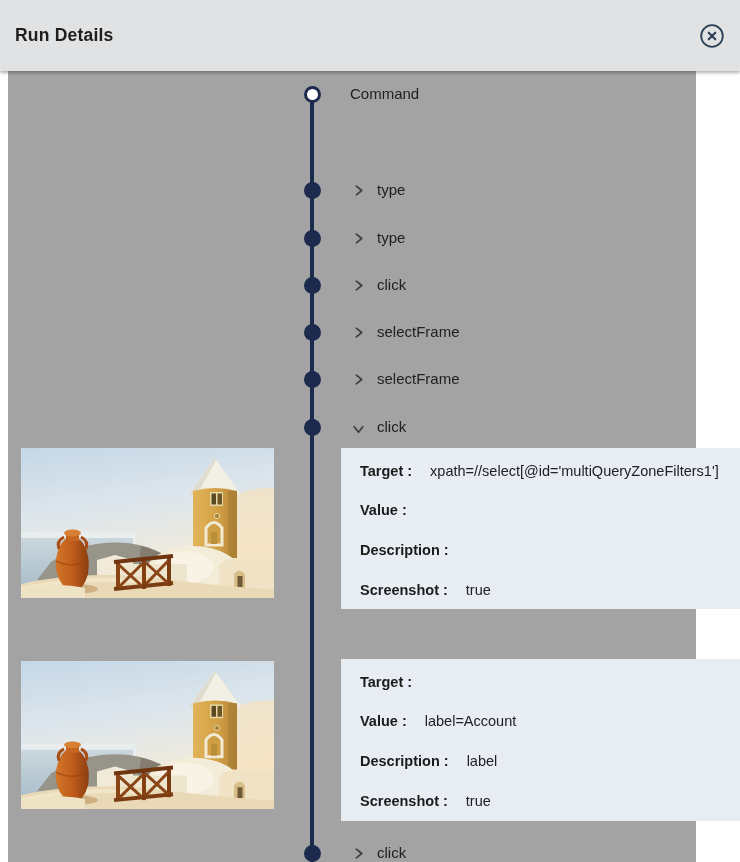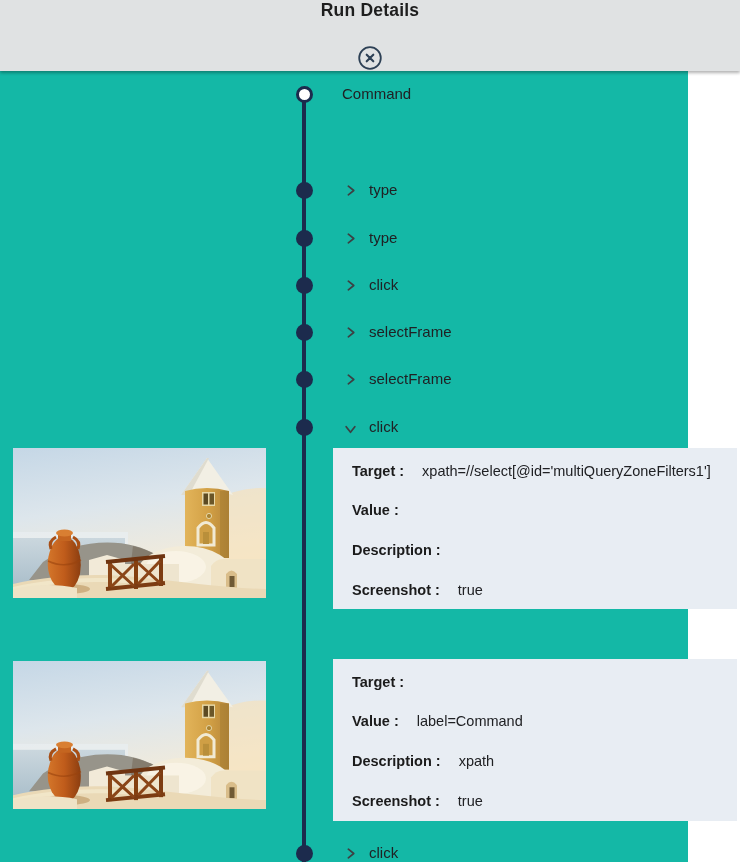--- a/index.html
+++ b/index.html
@@ -9,30 +9,29 @@
     background:#ffffff;
     position:relative;
     overflow:hidden;
     color:#202124;
   }
   
   .header {
     position:absolute; top:0; left:0; width:740px; height:71px;
     background:#e0e2e3;
     display:flex; align-items:center; justify-content:space-between;
-    padding:0 15px;
+    padding:8px 15px;
     box-shadow:0 2px 3px rgba(0,0,0,0.30);
     z-index:5;
-    flex-direction:column;
   }
   .title { font-size:17.5px; font-weight:bold; color:#1e1e1e; letter-spacing:0.2px; }
   .close-btn { width:26px; height:26px; cursor:pointer; display:flex; align-items:center; justify-content:center; }
 
   
-  .panel-body { position:absolute; top:71px; left:0; width:688px; height:791px; background:#14b8a6; }
+  .panel-body { position:absolute; top:71px; left:8px; width:688px; height:791px; background:#a3a3a3; }
   .tl-line { position:absolute; left:302px; top:22px; width:3.5px; height:769px; background:#1c2b4d; z-index:1; }
   .row { position:absolute; left:0; width:740px; height:24px; z-index:2; }
   .dot {
     position:absolute; left:295.5px; top:3.5px; width:17px; height:17px;
     border-radius:50%; background:#1c2b4d;
   }
   .dot.hollow { background:#ffffff; border:3px solid #1c2b4d; }
   .chev { position:absolute; left:344px; top:5px; width:13px; height:13px; cursor:pointer; }
   .lbl { position:absolute; left:369px; top:3px; font-size:15px; color:#202124; cursor:pointer; }
   .row.head .lbl { left:342px; cursor:default; }
@@ -235,25 +234,25 @@
     </svg>
   </div>
 
 
   <div class="detail-panel" style="top:588px;height:162px">
     <div class="f-row">
       <span class="f-label">Target :</span>
     </div>
     <div class="f-row">
       <span class="f-label">Value :</span>
-      <span class="f-value">label=Command</span>
+      <span class="f-value">label=Account</span>
     </div>
     <div class="f-row">
       <span class="f-label">Description :</span>
-      <span class="f-value">xpath</span>
+      <span class="f-value">label</span>
     </div>
     <div class="f-row">
       <span class="f-label">Screenshot :</span>
       <span class="f-value">true</span>
     </div>
   </div>
 
   <div class="thumb" style="top:590px">
     <svg width="253" height="148" viewBox="0 0 253 150" preserveAspectRatio="none">
       <use href="#scene"></use>

